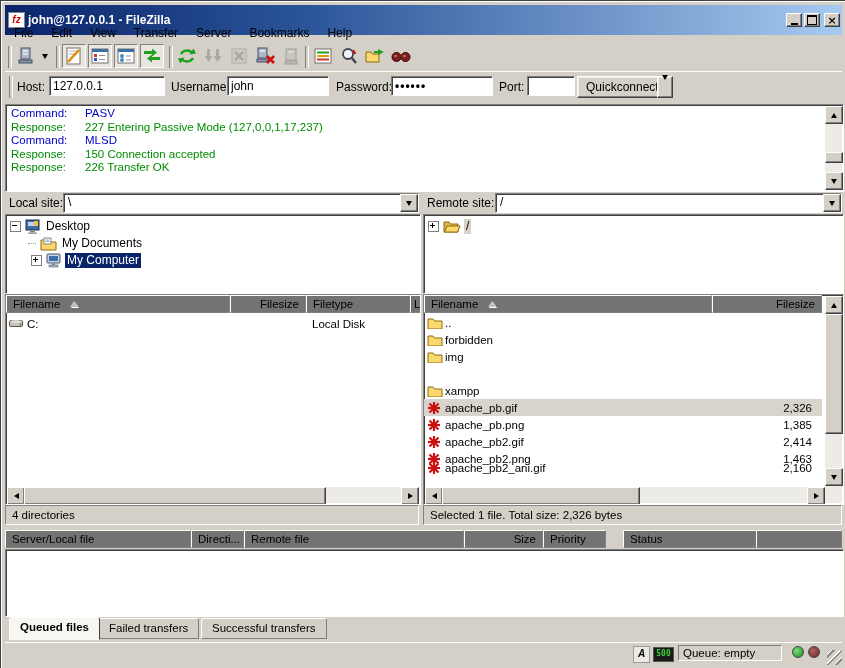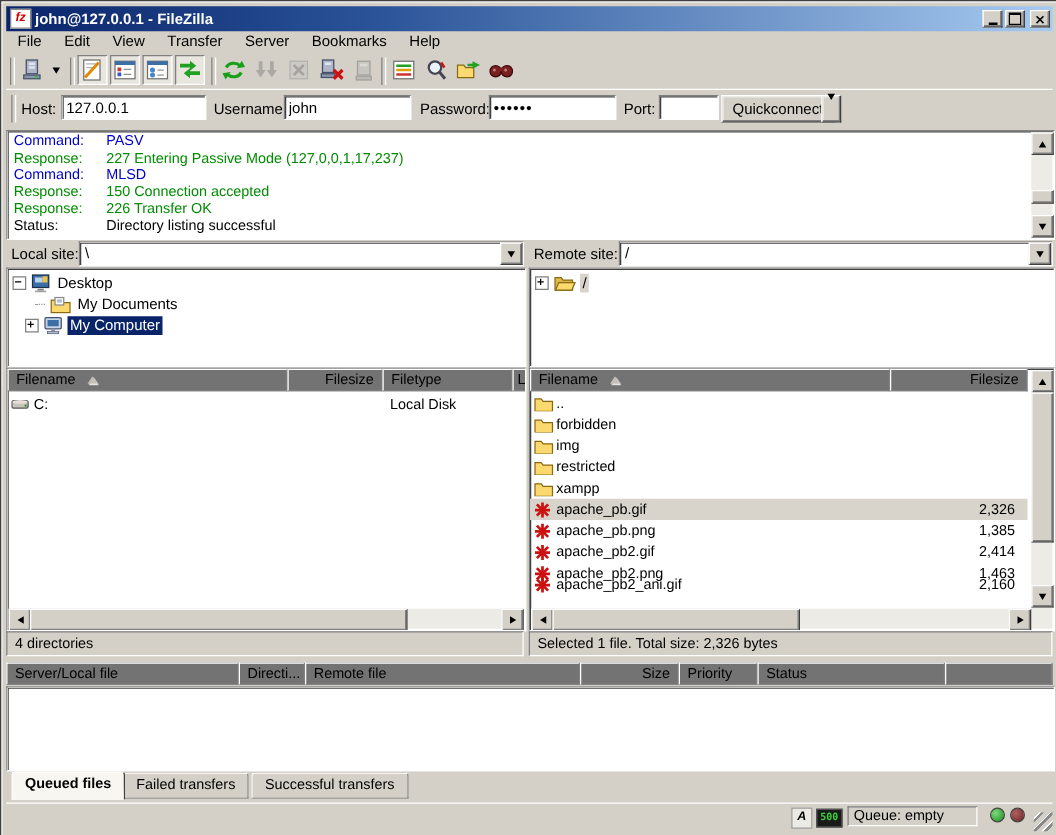--- a/index.html
+++ b/index.html
@@ -2,21 +2,21 @@
 <html><head>
 <meta charset="utf-8">
 <style>
   html,body{margin:0;padding:0;background:#808080;}
   #window{position:relative;width:845px;height:668px;background:#D4D0C8;
     font-family:"Liberation Sans",sans-serif;font-size:12px;color:#000;
     border:1px solid #404040;box-shadow:inset 1px 1px 0 #fff, inset -1px -1px 0 #808080;
     overflow:hidden;}
   .sunken{background:#fff;border:1px solid;border-color:#808080 #fff #fff #808080;box-shadow:inset 1px 1px 0 #404040;}
   
-  .titlebar{position:absolute;left:4px;top:4px;right:4px;height:20px;
+  .titlebar{position:absolute;left:4px;top:4px;right:4px;height:30px;
     background:linear-gradient(to right,#0A246A,#2A5398 35%,#A6CAF0);display:flex;align-items:center;}
   .fzicon{width:15px;height:14px;margin:0 3px;background:#fff;border:1px solid #888;
     color:#CC0000;font-weight:bold;font-size:10px;line-height:13px;text-align:center;font-style:italic;}
   .title{color:#fff;font-weight:bold;font-size:12px;white-space:nowrap;}
   .winbtns{margin-left:auto;display:flex;align-items:center;gap:2px;padding-right:2px;}
   .winbtn{width:16px;height:14px;padding:0;display:flex;align-items:center;justify-content:center;
     background:#D4D0C8;border:1px solid;border-color:#fff #404040 #404040 #fff;box-shadow:inset -1px -1px 0 #808080;cursor:default;}
   .glyph-min{width:7px;height:2px;background:#000;margin-top:7px;}
   .glyph-max{width:8px;height:7px;border:1px solid #000;border-top:2px solid #000;}
   .glyph-close{font-size:11px;font-weight:bold;line-height:1;font-family:"DejaVu Sans",sans-serif;}
@@ -296,24 +296,20 @@
           <span class="log-command">MLSD</span>
         </div>
       <div class="logline">
           <span class="loglabel log-response">Response:</span>
           <span class="log-response">150 Connection accepted</span>
         </div>
       <div class="logline">
           <span class="loglabel log-response">Response:</span>
           <span class="log-response">226 Transfer OK</span>
         </div>
-      <div class="logline">
-          <span class="loglabel log-status">Status:</span>
-          <span class="log-status">Directory listing successful</span>
-        </div>
     </div>
     <div class="vscroll" style="right:1px;top:1px;bottom:1px;">
       <div class="sbtn" style="top:0;left:0;">
           <span class="tri-up"></span>
         </div>
       <div class="sthumb" style="left:0;width:16px;bottom:27px;height:9px;"></div>
       <div class="sbtn" style="bottom:0;left:0;">
           <span class="tri-down"></span>
         </div>
     </div>
@@ -346,21 +342,21 @@
       <span class="ticon">
           <svg width="17" height="14">
             <path d="M1 3 h5 l1.5 2 H16 v8 H1 z" fill="#FCD96E" stroke="#8A6A10"></path>
             <rect x="4" y="1" width="7" height="6" fill="#fff" stroke="#888"></rect>
             <line x1="5.5" y1="3" x2="9.5" y2="3" stroke="#9ab"></line>
             <line x1="5.5" y1="4.5" x2="9.5" y2="4.5" stroke="#9ab"></line>
           </svg>
         </span>
       <span class="tlabel">My Documents</span>
     </div>
-    <div class="trow" style="left:14px;top:37px;">
+    <div class="trow" style="left:25px;top:37px;">
       <span class="expander plus"></span>
       <span class="ticon">
           <svg width="16" height="15">
             <rect x="1" y="1" width="13" height="9" rx="1" fill="#C8D4E8" stroke="#44506A"></rect>
             <rect x="3" y="3" width="9" height="5" fill="#3A6EA5"></rect>
             <rect x="6" y="10" width="3" height="2" fill="#8C96AC"></rect>
             <rect x="3" y="12" width="9" height="2" fill="#AEB6C8" stroke="#44506A" stroke-width="0.5"></rect>
           </svg>
         </span>
       <span class="tlabel sel">My Computer</span>
@@ -452,28 +448,20 @@
       <span>forbidden</span>
     </div>
     <div class="frow" style="left:0;top:53px;width:398px;">
       <span class="ficon">
           <svg width="16" height="12">
             <path d="M1 2 h5 l1.5 2 H15 v8 H1 z" fill="#FCD96E" stroke="#8A6A10"></path>
           </svg>
         </span>
       <span>img</span>
     </div>
-    <div class="frow" style="left:0;top:70px;width:398px;">
-      <span class="ficon">
-          <svg width="16" height="12">
-            <path d="M1 2 h5 l1.5 2 H15 v8 H1 z" fill="#FCD96E" stroke="#8A6A10"></path>
-          </svg>
-        </span>
-      <span>restricted</span>
-    </div>
     <div class="frow" style="left:0;top:87px;width:398px;">
       <span class="ficon">
           <svg width="16" height="12">
             <path d="M1 2 h5 l1.5 2 H15 v8 H1 z" fill="#FCD96E" stroke="#8A6A10"></path>
           </svg>
         </span>
       <span>xampp</span>
     </div>
     <div class="frow sel" style="left:0;top:104px;width:398px;">
       <span class="ficon">
@@ -577,21 +565,21 @@
       </div>
     <div class="hcell" style="left:239px;width:220px;">
         <span>Remote file</span>
       </div>
     <div class="hcell num" style="left:459px;width:79px;">
         <span>Size</span>
       </div>
     <div class="hcell" style="left:538px;width:63px;">
         <span>Priority</span>
       </div>
-    <div class="hcell" style="left:601px;width:150px;">
+    <div class="hcell" style="left:618px;width:150px;">
         <span>Status</span>
       </div>
     <div class="hcell" style="left:751px;width:86px;"></div>
   </div>
   <div class="queuebody"></div>
 
   <div class="tabsrow">
     <span class="tab active" style="left:4px;">Queued files</span>
     <span class="tab" style="left:93px;">Failed transfers</span>
     <span class="tab" style="left:196px;">Successful transfers</span>

